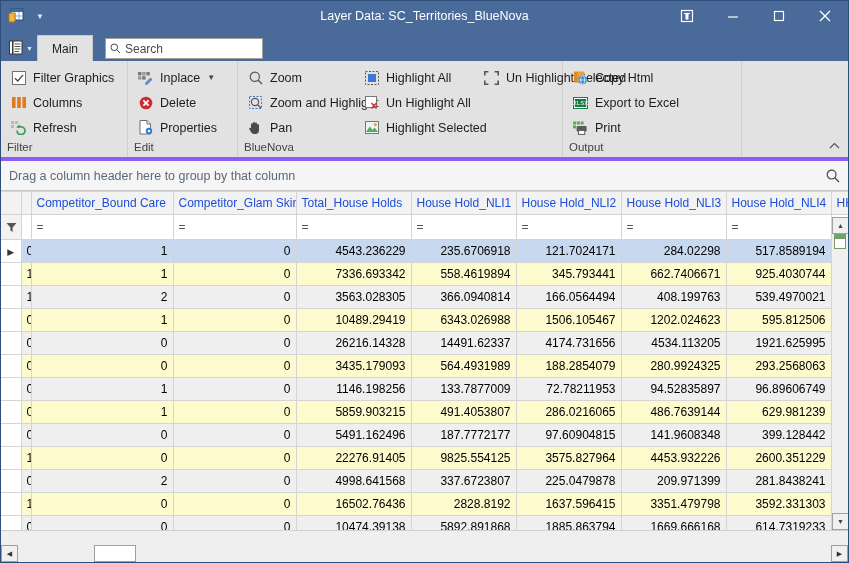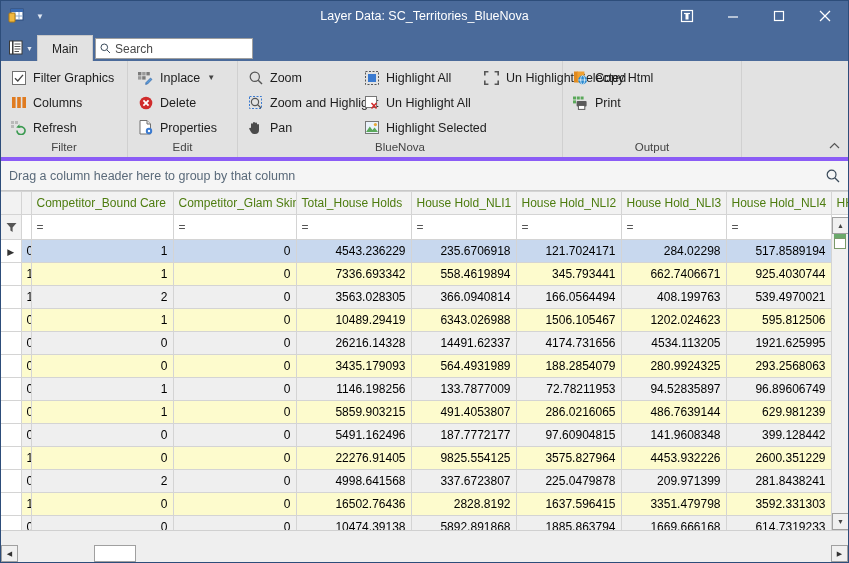--- a/index.html
+++ b/index.html
@@ -75,21 +75,21 @@
     height: 26px;
     padding: 0 14px;
     display: flex; align-items: center;
     font-size: 12px;
     color: #1d1d1d;
     background: #e2e2e2;
     border: 1px solid #c8c8c8;
     border-bottom: none;
   }
   .searchbox {
-    margin-left: 2px;
+    margin-left: 12px;
     margin-bottom: 2px;
     height: 21px;
     width: 158px;
     background: #ffffff;
     border: 1px solid #9f9f9f;
     display: flex; align-items: center;
     padding: 0 4px;
     gap: 4px;
   }
   .searchbox .ph { color: #4a4a4a; font-size: 12px; }
@@ -112,21 +112,20 @@
   }
   .group-items {
     flex: 1;
     display: flex;
     flex-wrap: wrap;
     flex-direction: column;
     align-content: flex-start;
     gap: 0px;
   }
   .group-label {
-    text-align: center;
     font-size: 11.5px;
     color: #444;
     padding-bottom: 3px;
     line-height: 14px;
   }
   .ritem {
     height: 25px;
     display: flex;
     align-items: center;
     gap: 6px;
@@ -178,21 +177,21 @@
   table.grid th, table.grid td {
     border-right: 1px solid #d4d4d4;
     border-bottom: 1px solid #d4d4d4;
     height: 23px;
     padding: 0 5px;
     overflow: hidden;
     white-space: nowrap;
   }
   thead th {
     background: #f2f2f2;
-    color: #4d7c0f;
+    color: #1d4ed8;
     font-weight: normal;
     text-align: left;
     border-top: 1px solid #d4d4d4;
     height: 26px;
   }
   th.indicator, td.indicator {
     width: 20px; background: #f2f2f2; padding: 0;
     text-align: center;
   }
   th.clip, td.clip { width: 10px; padding: 0 2px; }
@@ -497,20 +496,30 @@
           <span class="ricon">
             <svg width="14" height="14" viewBox="0 0 14 14">
                 <rect x="0" y="0.5" width="4" height="11" fill="#e08a20"></rect>
                 <rect x="3.4" y="0.5" width="7" height="11" fill="#f0a030"></rect>
                 <circle cx="8.6" cy="9" r="4.4" fill="#2a8ad0"></circle>
                 <ellipse cx="8.6" cy="9" rx="2" ry="4.4" fill="none" stroke="#fff" stroke-width="0.7"></ellipse>
                 <line x1="4.2" y1="9" x2="13" y2="9" stroke="#fff" stroke-width="0.7"></line>
               </svg>
           </span>
           <span>Copy Html</span>
+        </div>
+        <div class="ritem" style="width:130px">
+          <span class="ricon">
+            <svg width="15" height="12" viewBox="0 0 15 12">
+                <rect x="0.5" y="0.5" width="14" height="11" fill="#fff" stroke="#1a7a44" stroke-width="1"></rect>
+                <rect x="1.8" y="2" width="11.4" height="8" fill="#1a7a44"></rect>
+                <text x="7.5" y="8.4" font-size="6" fill="#fff" text-anchor="middle" font-family="'Liberation Sans',sans-serif">XLSX</text>
+              </svg>
+          </span>
+          <span>Export to Excel</span>
         </div>
         <div class="ritem" style="width:80px">
           <span class="ricon">
             <svg width="15" height="14" viewBox="0 0 15 14">
               <rect x="0" y="0.5" width="3" height="3" fill="#5aa85a"></rect>
                 <rect x="3.8" y="0.5" width="3" height="3" fill="#5aa85a"></rect>
                 <rect x="7.6" y="0.5" width="3" height="3" fill="#5aa85a"></rect>
               <rect x="0" y="4.4" width="3" height="3" fill="#5aa85a"></rect>
               <rect x="3.6" y="5" width="10" height="5.5" rx="1" fill="#5a5a5a"></rect>
               <rect x="5.4" y="9.4" width="6.4" height="4" fill="#fff" stroke="#5a5a5a"></rect>

